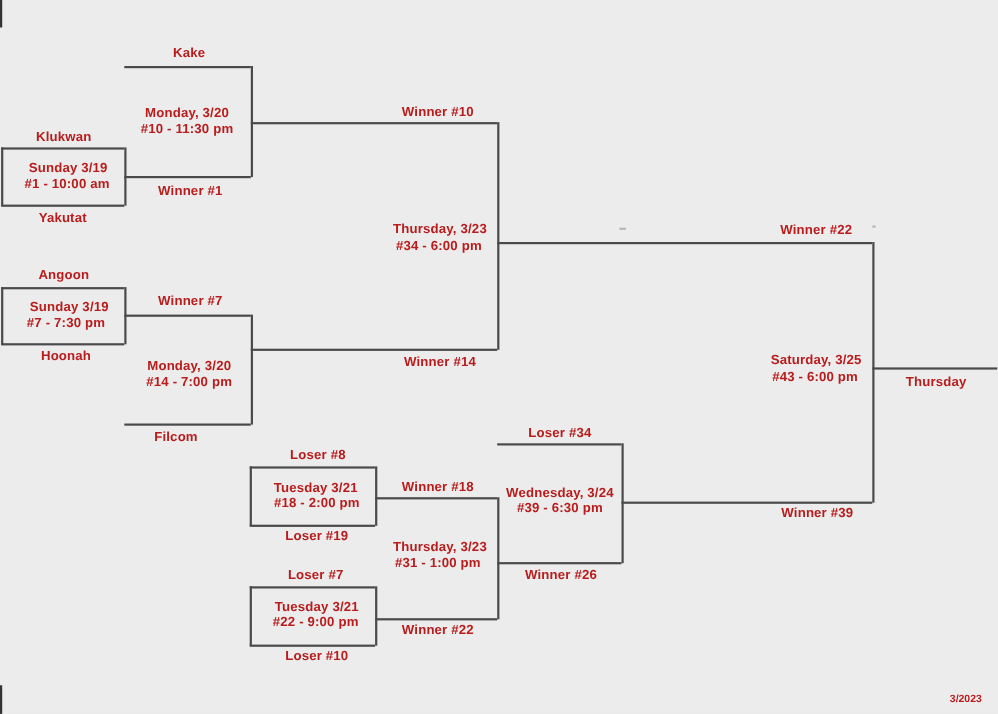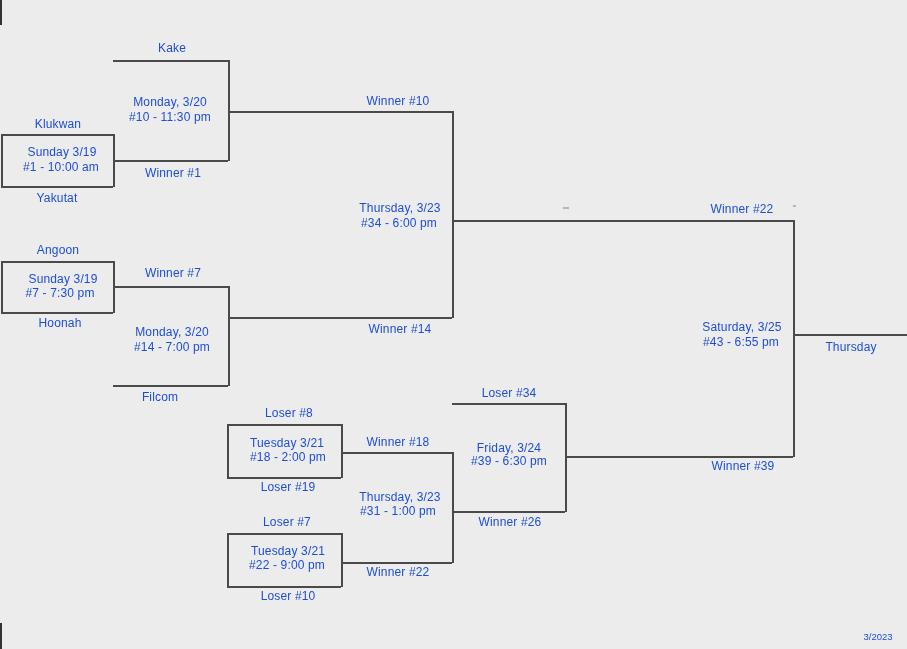--- a/index.html
+++ b/index.html
@@ -5,21 +5,21 @@
   html,body{margin:0;padding:0;background:#ececec;}
   .stage{
     position:relative;width:907px;height:649px;background:#ececec;overflow:hidden;
     font-family:"Liberation Sans",sans-serif;
   }
   .hl,.vl{position:absolute;background:#4a4a4a;}
   .hl{height:1.5px;}
   .vl{width:1.5px;}
   .lbl{
     position:absolute;transform:translate(-50%,-50%);white-space:nowrap;
-    font-weight:400;font-size:12px;color:#1d4ed8;letter-spacing:.15px;
+    font-weight:700;font-size:12px;color:#b91c1c;letter-spacing:.15px;
   }
   .stamp{font-size:9.5px;letter-spacing:0;}
   .edge{position:absolute;background:#333;}
   .speck{position:absolute;background:#b7b7b7;}
 </style>
 </head>
 <body>
 
 <div class="stage">
 
@@ -93,25 +93,25 @@
   <div class="lbl" style="left:172px;top:332px">Monday, 3/20</div>
   <div class="lbl" style="left:172px;top:347px">#14 - 7:00 pm</div>
   <div class="lbl" style="left:400px;top:329px">Winner #14</div>
   <div class="lbl" style="left:160px;top:397px">Filcom</div>
 
   <div class="lbl" style="left:400px;top:208px">Thursday, 3/23</div>
   <div class="lbl" style="left:399px;top:223px">#34 - 6:00 pm</div>
   <div class="lbl" style="left:742px;top:209px">Winner #22</div>
 
   <div class="lbl" style="left:742px;top:327px">Saturday, 3/25</div>
-  <div class="lbl" style="left:741px;top:342px">#43 - 6:55 pm</div>
+  <div class="lbl" style="left:741px;top:342px">#43 - 6:00 pm</div>
   <div class="lbl" style="left:851px;top:347px">Thursday</div>
 
   <div class="lbl" style="left:509px;top:393px">Loser #34</div>
-  <div class="lbl" style="left:509px;top:448px">Friday, 3/24</div>
+  <div class="lbl" style="left:509px;top:448px">Wednesday, 3/24</div>
   <div class="lbl" style="left:509px;top:461px">#39 - 6:30 pm</div>
   <div class="lbl" style="left:743px;top:466px">Winner #39</div>
 
   <div class="lbl" style="left:289px;top:413px">Loser #8</div>
   <div class="lbl" style="left:287px;top:443px">Tuesday 3/21</div>
   <div class="lbl" style="left:288px;top:457px">#18 - 2:00 pm</div>
   <div class="lbl" style="left:398px;top:442px">Winner #18</div>
   <div class="lbl" style="left:288px;top:487px">Loser #19</div>
 
   <div class="lbl" style="left:400px;top:497px">Thursday, 3/23</div>

